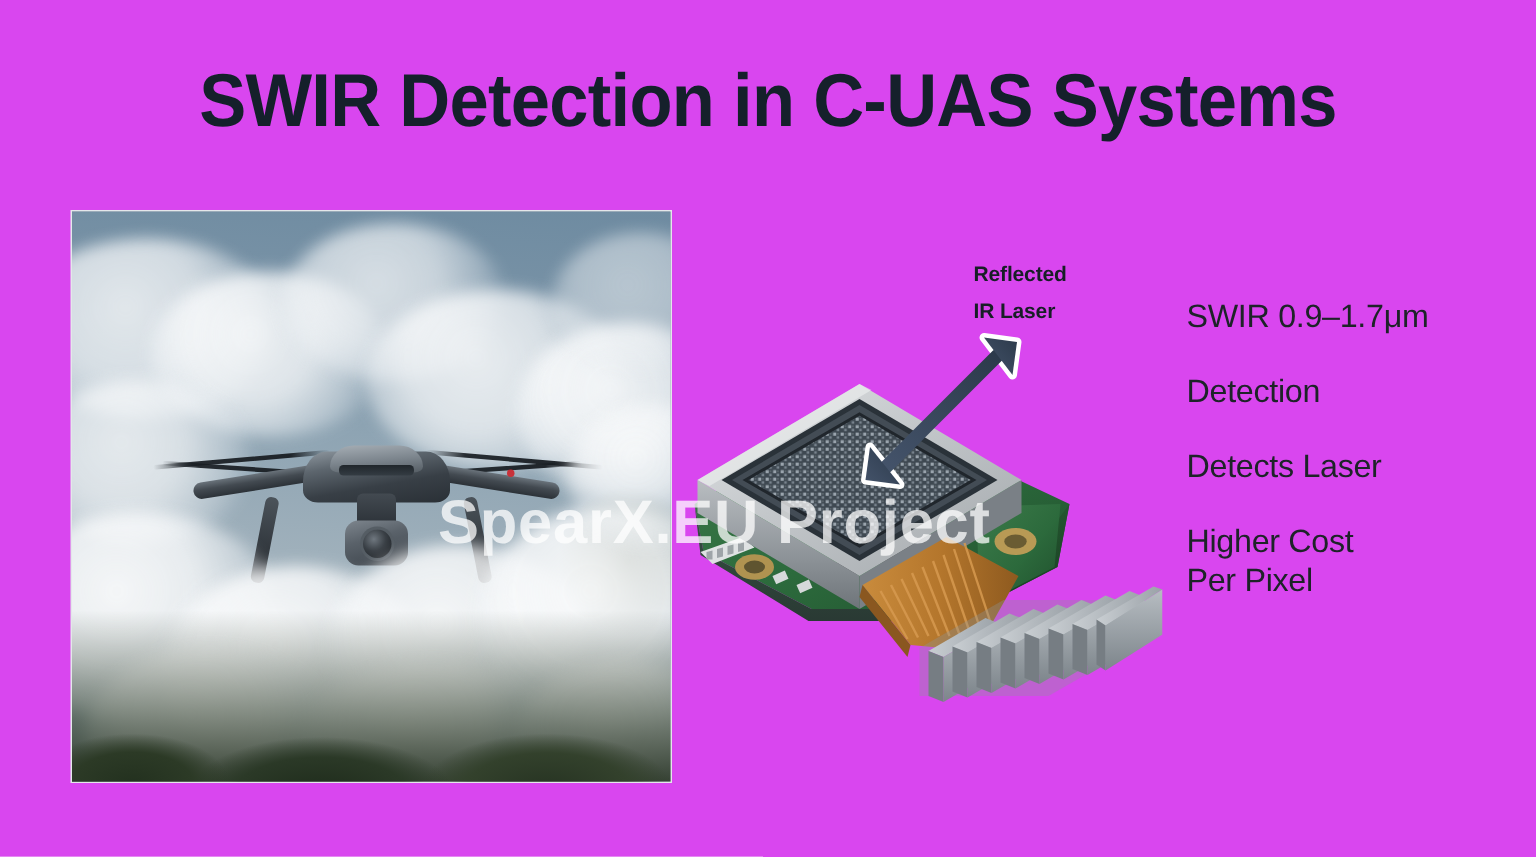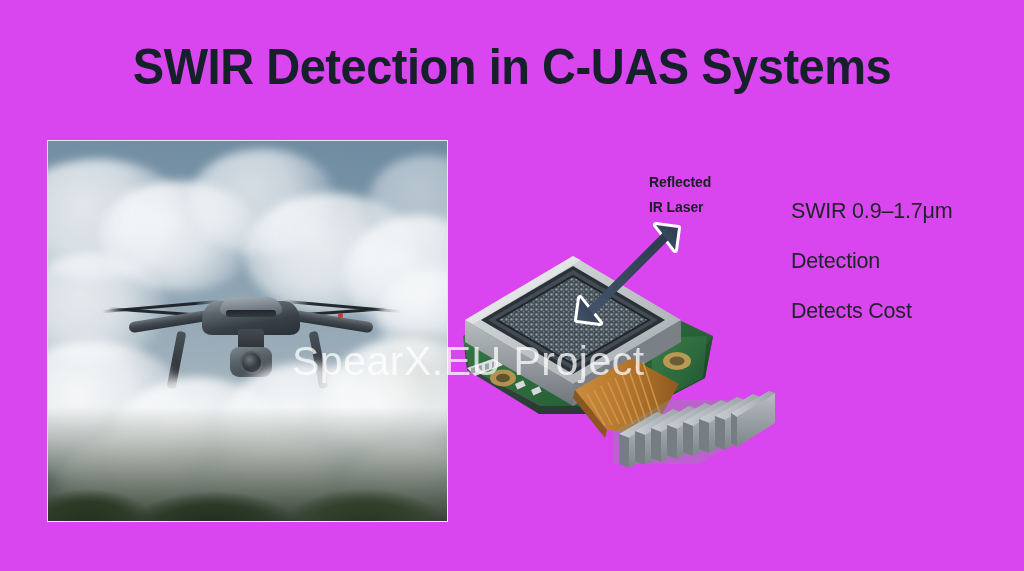--- a/index.html
+++ b/index.html
@@ -152,24 +152,24 @@
   
   #watermark {
     position: absolute;
     left: 0; top: 0;
     width: 1024px; height: 571px;
     pointer-events: none;
   }
   #watermark .wm-text {
     position: absolute;
     left: 292px;
-    top: 338px;
+    top: 325px;
     font-family: "Liberation Sans", sans-serif;
     font-size: 41px;
-    font-weight: normal;
+    font-weight: bold;
     letter-spacing: 0.5px;
     color: rgba(255,255,255,0.74);
     white-space: nowrap;
   }
 
   
   #sensor-module {
     position: absolute;
     left: 455px;
     top: 218px;
@@ -457,21 +457,25 @@
   </div>
 
   <div id="feature-list">
     <div class="feature">
       <span>SWIR 0.9–1.7μm</span>
     </div>
     <div class="feature">
       <span>Detection</span>
     </div>
     <div class="feature">
-      <span>Detects Cost</span>
+      <span>Detects Laser</span>
+    </div>
+    <div class="feature">
+      <span>Higher Cost</span>
+      <span class="l2">Per Pixel</span>
     </div>
   </div>
 
   <div id="watermark">
     <div class="wm-text">SpearX.EU Project</div>
   </div>
 
 </div>
 
 </body></html>

